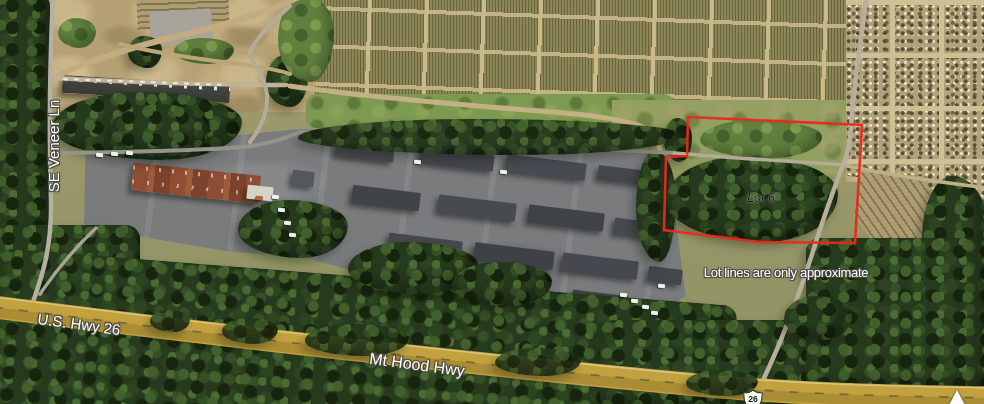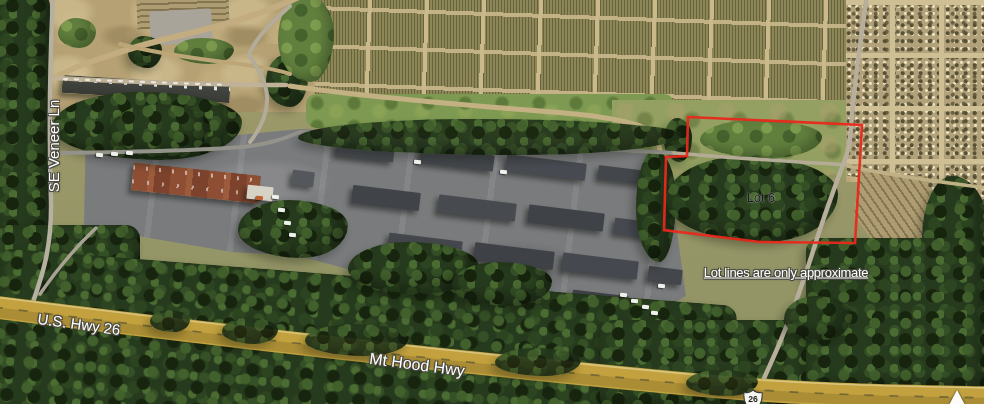--- a/index.html
+++ b/index.html
@@ -63,21 +63,21 @@
     linear-gradient(#454841,#383b35);}
   .bldg.rust{background:
     repeating-linear-gradient(90deg, rgba(255,255,255,.55) 0 2px, transparent 2px 13px) 0 3px/100% 4px no-repeat,
     repeating-linear-gradient(90deg, rgba(255,255,255,.5) 0 2px, transparent 2px 15px) 0 17px/100% 4px no-repeat,
     repeating-linear-gradient(90deg,#8e4e33 0 16px,#9c5c3c 16px 22px,#7c422b 22px 38px);}
   .car{position:absolute;width:7px;height:3.5px;background:#eef0ec;border-radius:1px;
        box-shadow:-1px 1px 1px rgba(0,0,0,.5);}
   
   .mlabel{position:absolute;color:#fff;white-space:nowrap;transform:translate(-50%,-50%);
     text-shadow:-1px -1px 0 #4a4a42,1px -1px 0 #4a4a42,-1px 1px 0 #4a4a42,1px 1px 0 #4a4a42,0 0 3px #33332c;}
-  .lot6{color:#181818;text-shadow:0 0 2px rgba(255,255,255,.6),0 0 1px rgba(255,255,255,.5);}
+  .lot6{color:#181818;text-shadow:0 0 2px rgba(255,255,255,.6),0 0 1px rgba(255,255,255,.5);font-style:italic;}
   svg{position:absolute;left:0;top:0;}
   .northarrow{width:0;height:0;border-left:8px solid transparent;border-right:8px solid transparent;
     border-bottom:15px solid #fbfbf7;filter:drop-shadow(0 0 1px #333);}
 </style>
 </head>
 <body>
 
 <div id="scene">
 
   <div class="abs dirt" style="left:40px;top:-6px;width:300px;height:118px;"></div>
@@ -198,16 +198,16 @@
 
   <svg style="left:742px;top:389px;" width="22" height="24" viewBox="0 0 24 26">
     <path d="M12 1 C9.5 3.2 5.5 4.2 2 4 C1.6 11 3.5 19.5 12 24.5 C20.5 19.5 22.4 11 22 4 C18.5 4.2 14.5 3.2 12 1 Z" fill="#f7f7f2" stroke="#3c3c38" stroke-width="1.2"></path>
     <text x="12" y="14" font-size="9.5" font-weight="bold" fill="#1c1c1c" text-anchor="middle" font-family="Liberation Sans, sans-serif">26</text>
   </svg>
 
   <div class="abs northarrow" style="left:949px;top:390px;"></div>
 
   <div class="mlabel" style="left:53px;top:146px;font-size:15px;transform:translate(-50%,-50%) rotate(-90deg);">SE Veneer Ln</div>
   <div class="mlabel lot6" style="left:761px;top:198px;font-size:12.5px;">Lot 6</div>
-  <div class="mlabel" style="left:786px;top:272px;font-size:13px;letter-spacing:-0.3px;text-decoration:underline;">Lot lines are only approximate</div>
+  <div class="mlabel" style="left:786px;top:272px;font-size:13px;letter-spacing:-0.3px;">Lot lines are only approximate</div>
   <div class="mlabel" style="left:79px;top:324px;font-size:15px;transform:translate(-50%,-50%) rotate(8deg);">U.S. Hwy 26</div>
   <div class="mlabel" style="left:417px;top:365px;font-size:16px;transform:translate(-50%,-50%) rotate(7.5deg);">Mt Hood Hwy</div>
 </div>
 
 </body></html>

